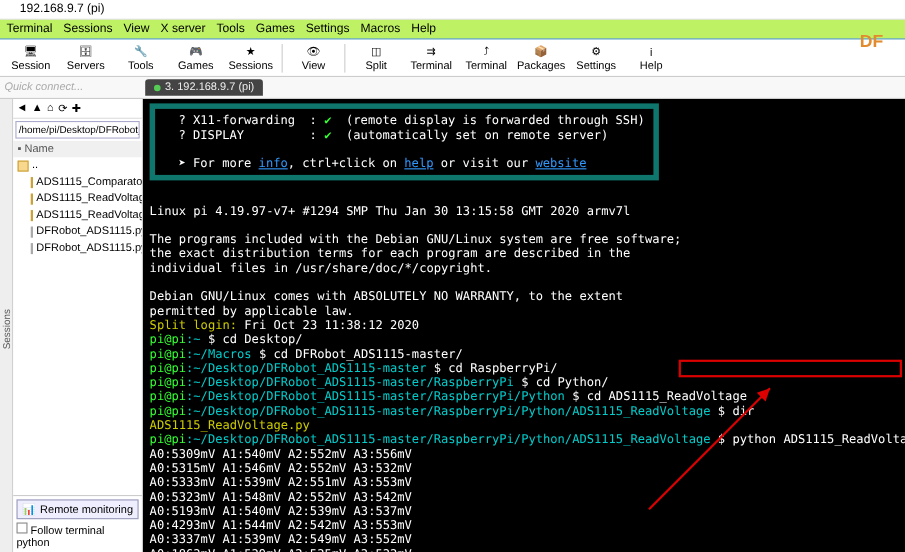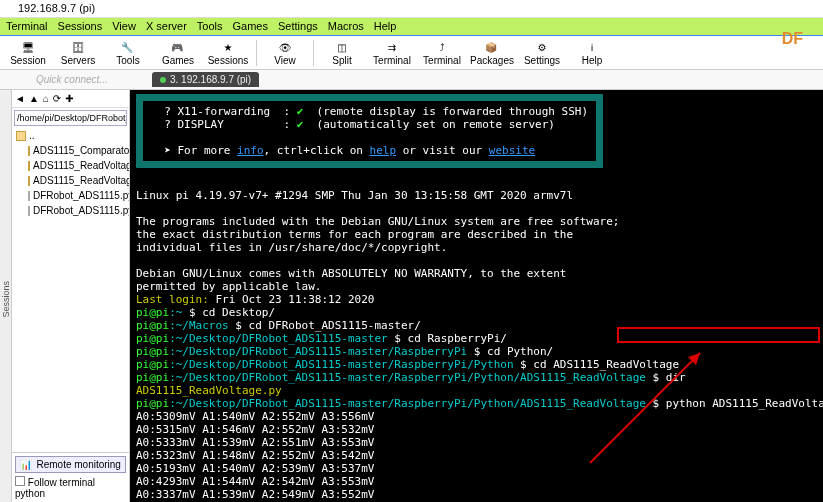--- a/index.html
+++ b/index.html
@@ -5,40 +5,40 @@
   * { margin:0; padding:0; box-sizing:border-box; }
   body { width:823px; height:502px; font-family:Arial,sans-serif; font-size:11px; background:#f0f0f0; overflow:hidden; position:relative; }
   .titlebar { height:18px; background:#fff; padding:2px 18px; border-bottom:1px solid #ddd; }
   .menubar { height:18px; background:#bef264; padding:2px 6px; display:flex; gap:10px; border-bottom:1px solid #3b82f6; }
   .menubar span { cursor:pointer; }
   .toolbar { height:34px; background:#fff; padding:2px 6px; display:flex; align-items:center; gap:6px; border-bottom:1px solid #ccc; }
   .toolbtn { display:flex; flex-direction:column; align-items:center; width:44px; font-size:10px; cursor:pointer; }
   .toolbtn .ico { width:16px; height:16px; display:flex; align-items:center; justify-content:center; }
   .topright { position:absolute; right:20px; top:30px; color:#e28b2e; font-size:16px; font-weight:bold; }
   .searchrow { height:20px; background:#f8f8f8; border-bottom:1px solid #ccc; display:flex; align-items:center; padding:0 4px; }
-  .qc { width:100px; color:#aaa; font-style:italic; font-size:10px;margin-left:32px; }
-  .tab { background:#444; color:#eee; font-size:10px; padding:2px 8px; margin-left:16px; display:inline-flex; align-items:center; gap:4px; border-radius:3px 3px 0 0; }
+  .qc { width:100px; color:#aaa; font-style:italic; font-size:10px; }
+  .tab { background:#444; color:#eee; font-size:10px; padding:2px 8px; margin-left:28px; display:inline-flex; align-items:center; gap:4px; border-radius:3px 3px 0 0; }
   .tab .dot { width:6px;height:6px;border-radius:50%;background:#5c5; display:inline-block; }
   .main { display:flex; height:412px; }
   .leftcol { width:12px; background:#eee; border-right:1px solid #ccc; writing-mode:vertical-rl; font-size:9px; display:flex; flex-direction:column; align-items:center; padding-top:6px; gap:20px; }
   .lefttab { transform:rotate(180deg); color:#555; cursor:pointer; }
   .sidebar { width:118px; background:#fff; border-right:1px solid #ccc; display:flex; flex-direction:column; font-size:10px; }
   .sb-tools { height:18px; border-bottom:1px solid #ddd; display:flex; align-items:center; gap:4px; padding:0 3px; }
   .sb-path { height:16px; border:1px solid #aac; margin:2px; padding:1px 2px; font-size:9px; white-space:nowrap; overflow:hidden; display:flex; align-items:center; justify-content:space-between; }
   .sb-hdr { background:#f0f0f0; padding:2px 4px; font-size:10px; color:#555; }
   .tree { flex:1; overflow:auto; }
   .tree-item { padding:2px 2px 2px 16px; white-space:nowrap; overflow:hidden; display:flex; align-items:center; gap:3px; cursor:pointer; }
   .fico { width:10px; height:10px; display:inline-block; }
   .folder { background:#f7d88c; border:1px solid #c9a23d; }
   .file { background:#ddd; border:1px solid #aaa; }
   .sb-bottom { border-top:1px solid #ccc; padding:3px; }
   .remmon { background:#eef; border:1px solid #99b; padding:2px 4px; margin-bottom:3px; display:flex; align-items:center; gap:4px; }
   .chk { width:10px;height:10px;border:1px solid #888; display:inline-block; }
   .term { flex:1; background:#000; color:#fff; font-family:"DejaVu Sans Mono",Consolas,monospace; font-size:11px; line-height:13px; padding:4px 6px; overflow:hidden; white-space:pre; position:relative; }
-  .box { border:7px solid #0f766e; padding:4px 8px; margin-bottom:8px; display:inline-block; }
+  .box { border:5px solid #0f766e; padding:4px 8px; margin-bottom:8px; display:inline-block; }
   .green { color:#3f3; }
   .cyan { color:#0cc; }
   .blue { color:#39f; text-decoration:underline;text-align:center; }
   .yellow { color:#cc0; }
   .redbox { position:absolute; border:2px solid #d00; }
   .arrow { position:absolute; width:100px; height:100px; pointer-events:none; }
 </style>
 </head>
 <body>
 
@@ -123,20 +123,21 @@
     <div class="sb-tools">
       <span>◄</span>
       <span>▲</span>
       <span>⌂</span>
       <span>⟳</span>
       <span>✚</span>
     </div>
     <div class="sb-path">
         <span>/home/pi/Desktop/DFRobot_ADS1115-m</span>
       </div>
+    <div class="sb-hdr">▪ <span>Name</span></div>
     <div class="tree">
       <div class="tree-item" style="padding-left:4px">
           <span class="fico folder"></span>
           <span>..</span>
         </div>
       <div id="tree-items">
           <div class="tree-item">
             <span class="fico folder"></span>
             <span>ADS1115_ComparatorVoltage</span>
           </div>
@@ -169,21 +170,21 @@
   ➤ For more <span class="blue">info</span>, ctrl+click on <span class="blue">help</span> or visit our <span class="blue">website</span></div>
 
 Linux pi 4.19.97-v7+ #1294 SMP Thu Jan 30 13:15:58 GMT 2020 armv7l
 
 The programs included with the Debian GNU/Linux system are free software;
 the exact distribution terms for each program are described in the
 individual files in /usr/share/doc/*/copyright.
 
 Debian GNU/Linux comes with ABSOLUTELY NO WARRANTY, to the extent
 permitted by applicable law.
-<span class="yellow">Last login:</span> Fri Oct 23 11:38:12 2020
+<span class="yellow">Split login:</span> Fri Oct 23 11:38:12 2020
 <span class="green">pi@pi</span><span class="cyan">:~</span> $ cd Desktop/
 <span class="green">pi@pi</span><span class="cyan">:~/Macros</span> $ cd DFRobot_ADS1115-master/
 <span class="green">pi@pi</span><span class="cyan">:~/Desktop/DFRobot_ADS1115-master</span> $ cd RaspberryPi/
 <span class="green">pi@pi</span><span class="cyan">:~/Desktop/DFRobot_ADS1115-master/RaspberryPi</span> $ cd Python/
 <span class="green">pi@pi</span><span class="cyan">:~/Desktop/DFRobot_ADS1115-master/RaspberryPi/Python</span> $ cd ADS1115_ReadVoltage
 <span class="green">pi@pi</span><span class="cyan">:~/Desktop/DFRobot_ADS1115-master/RaspberryPi/Python/ADS1115_ReadVoltage</span> $ dir
 <span class="yellow">ADS1115_ReadVoltage.py</span>
 <span class="green">pi@pi</span><span class="cyan">:~/Desktop/DFRobot_ADS1115-master/RaspberryPi/Python/ADS1115_ReadVoltage</span> $ python ADS1115_ReadVoltage.py
 A0:5309mV A1:540mV A2:552mV A3:556mV
 A0:5315mV A1:546mV A2:552mV A3:532mV

